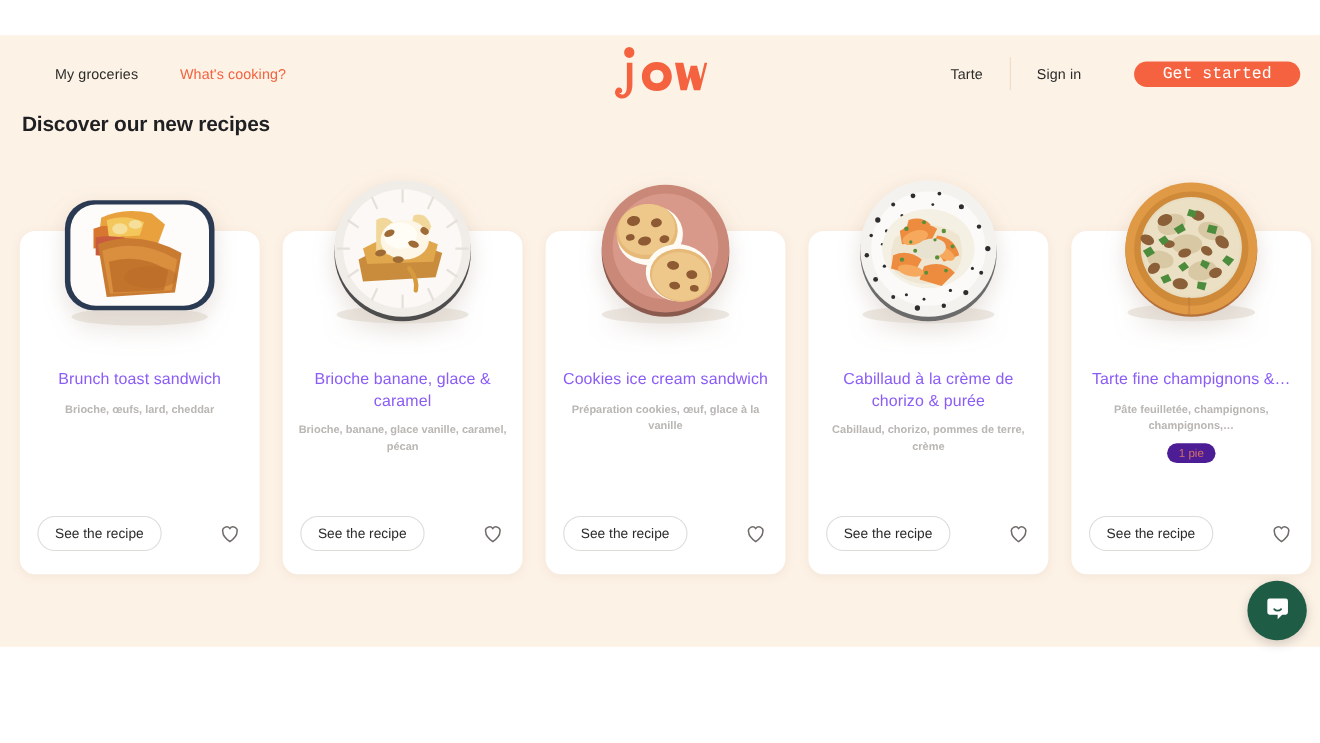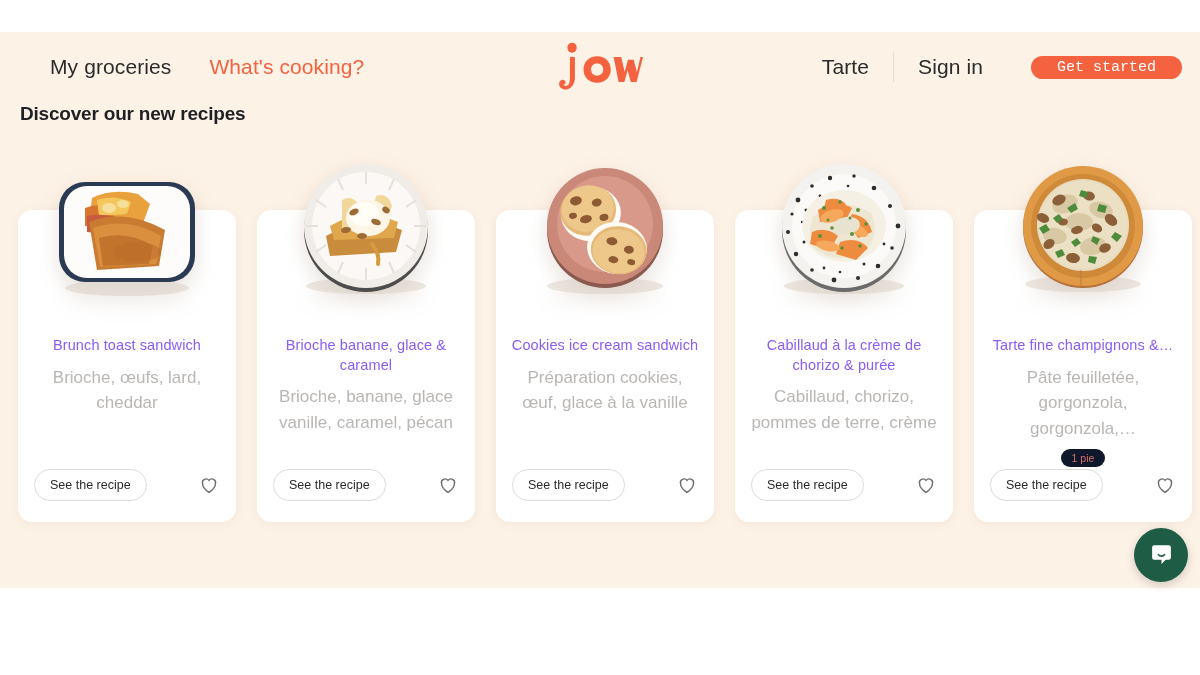--- a/index.html
+++ b/index.html
@@ -17,21 +17,21 @@
     background: #fdf2e6;
   }
 
   
   .header {
     position: absolute; left: 0; top: 32px; width: 1200px; height: 70px;
     display: flex; align-items: center;
   }
   .nav-left { display: flex; align-items: center; gap: 38px; margin-left: 50px; }
   .nav-link {
-    font-size: 21px; color: #2b2b2b; letter-spacing: .1px;
+    font-size: 13px; color: #2b2b2b; letter-spacing: .1px;
     cursor: pointer; white-space: nowrap;
   }
   .nav-link.active { color: #f4623f; }
 
   .logo-wrap {
     position: absolute; left: 0; right: 0; top: 50%;
     transform: translateY(-50%);
     display: flex; justify-content: center; pointer-events: none;
   }
   .logo { width: 86px; height: 52px; display:block; }
@@ -85,25 +85,25 @@
     margin-top: 126px; width: 100%;
     padding: 0 14px; text-align: center;
     flex: 1;
   }
   .card-title {
     font-size: 14.5px; color: #8b5cf6; line-height: 1.35;
     letter-spacing: .1px;
   }
   .card-sub {
     margin-top: 9px;
-    font-size: 17px; color: #b9b6b3; line-height: 1.5;
+    font-size: 10px; color: #b9b6b3; line-height: 1.5; font-weight: bold;
   }
   .badge {
     display: inline-block; margin-top: 8px;
-    background: #0f172a; color: #d4706a;
+    background: #4c1d95; color: #d4706a;
     font-size: 10.5px; border-radius: 20px;
     padding: 3px 11px;
   }
 
   .card-foot {
     position: absolute; bottom: 4px; left: 0; width: 100%;
     height: 66px; padding: 0 16px;
     display: flex; align-items: center; justify-content: space-between;
   }
   .see-btn {
@@ -417,21 +417,21 @@
             <path d="M88 30 l7 2 -2 6 -7 -2 z"></path>
               <path d="M60 58 l6 -4 4 5 -6 4 z"></path>
             <path d="M100 76 l7 3 -3 6 -6 -4 z"></path>
               <path d="M78 82 l6 -4 4 5 -6 4 z"></path>
           </g>
           <path d="M88 110 l0 16" stroke="#b5713a" stroke-width="2" opacity=".35"></path>
         </svg>
       </div>
       <div class="card-body">
         <div class="card-title">Tarte fine champignons &amp;…</div>
-        <div class="card-sub">Pâte feuilletée, gorgonzola, gorgonzola,…</div>
+        <div class="card-sub">Pâte feuilletée, champignons, champignons,…</div>
         <span class="badge">1 pie</span>
       </div>
       <div class="card-foot">
         <button class="see-btn">See the recipe</button>
         <span class="heart">
           <svg width="22" height="22" viewBox="0 0 24 24" fill="none" stroke="#6e6b68" stroke-width="1.5">
             <path d="M12 20s-7-4.6-7-9.4A4 4 0 0 1 12 7a4 4 0 0 1 7 3.6C19 15.4 12 20 12 20z"></path>
           </svg>
         </span>
       </div>

